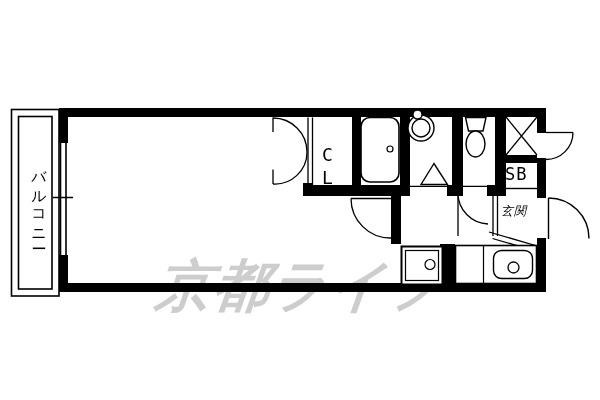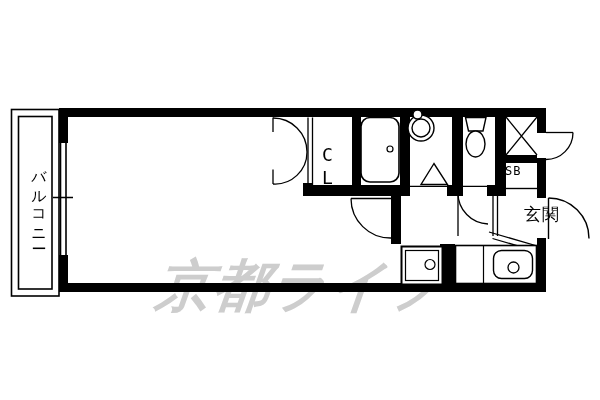--- a/index.html
+++ b/index.html
@@ -12,22 +12,22 @@
   #balcony-label{
     left:27px;top:150px;height:104px;width:24px;
     writing-mode:vertical-rl;text-orientation:mixed;
     font-size:15px;letter-spacing:3px;line-height:24px;text-align:center;
   }
   #room-label{left:140px;top:187px;font-size:23px;letter-spacing:4px;}
   #closet-label{
     left:322px;top:143px;width:16px;font-size:18px;line-height:23px;
     word-break:break-all;text-align:left;white-space:normal;
   }
-  #shoebox-label{left:505px;top:164px;font-size:12px;letter-spacing:1px;}
-  #entrance-label{left:524px;top:203px;font-size:17px;letter-spacing:1px;}
+  #shoebox-label{left:505px;top:164px;font-size:17px;letter-spacing:1px;}
+  #entrance-label{left:501px;top:203px;font-size:12px;letter-spacing:1px;font-style:italic;}
   #watermark{
     position:absolute;left:156px;top:249px;z-index:1;
     font-family:"DejaVu Sans","Liberation Sans",sans-serif;
     font-size:56px;font-weight:700;font-style:italic;
     color:#cdcdcd;letter-spacing:1px;transform:skewX(-6deg);white-space:nowrap;
   }
 </style>
 </head>
 <body>
 

